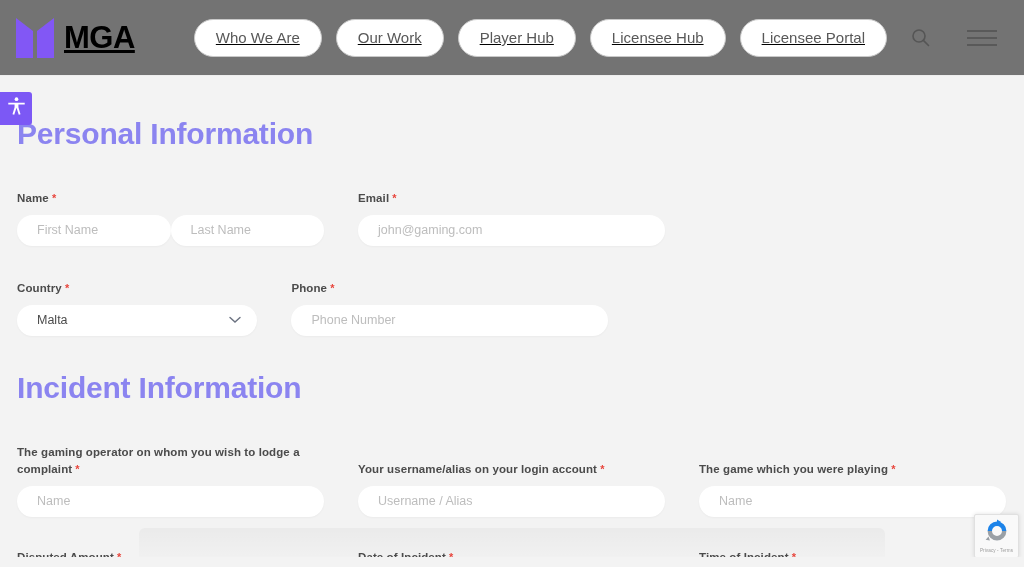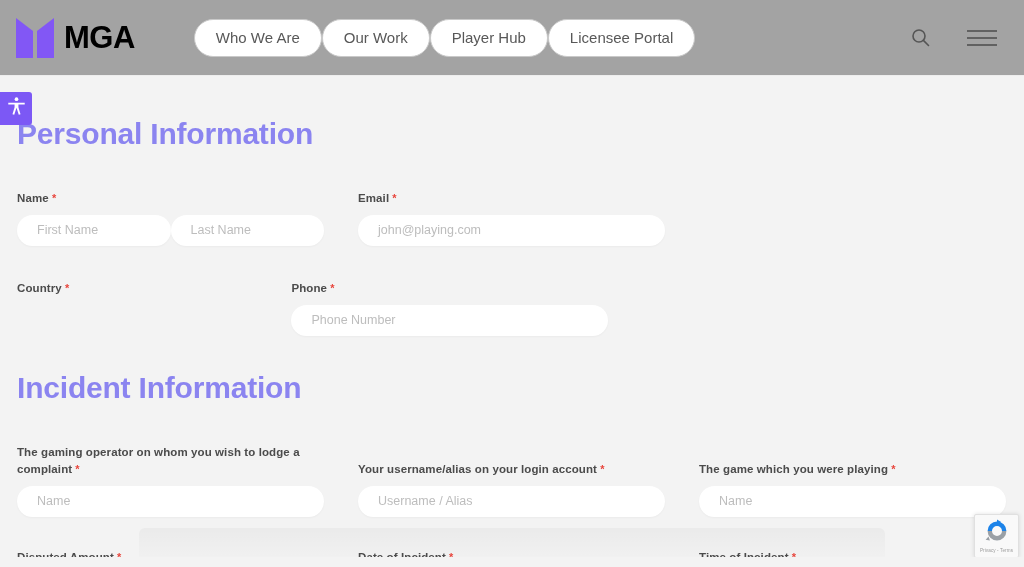--- a/index.html
+++ b/index.html
@@ -7,36 +7,37 @@
     width: 1024px; height: 567px;
     overflow: hidden;
     background: #f3f3f3;
     font-family: "Liberation Sans", sans-serif;
   }
 
   
   .header {
     position: absolute; top: 0; left: 0;
     width: 1024px; height: 76px;
-    background: #a3a3a3;
+    background: #737373;
     display: flex; align-items: center;
     border-bottom: 1px solid #ededed;
     z-index: 30;
+    text-decoration: underline;
   }
   .logo-wrap {
     display: flex; align-items: center; gap: 10px;
     margin-left: 16px;
   }
   .logo-mark { width: 38px; height: 40px; display: block; }
   .logo-text {
     font-size: 31px; font-weight: 700; letter-spacing: -0.5px;
     color: #000; line-height: 1;
   }
   .nav {
-    display: flex; align-items: center; 
+    display: flex; align-items: center; gap: 14px;
     margin-left: 59px;
   }
   .nav-pill {
     border: 1px solid #c9c9c9;
     border-radius: 999px;
     height: 38px;
     padding: 0 21px;
     display: flex; align-items: center; justify-content: center;
     font-size: 15px;
     color: #585858;
@@ -155,20 +156,21 @@
         <path d="M38 0 L21 13 L21 40 L38 40 Z" fill="#8257f5"></path>
       </svg>
     </span>
     <span class="logo-text">MGA</span>
   </div>
 
   <nav class="nav">
     <div class="nav-pill">Who We Are</div>
     <div class="nav-pill">Our Work</div>
     <div class="nav-pill">Player Hub</div>
+    <div class="nav-pill">Licensee Hub</div>
     <div class="nav-pill">Licensee Portal</div>
   </nav>
 
   <div class="header-icons">
     <div class="icon-btn">
       <svg width="19" height="19" viewBox="0 0 19 19">
         <circle cx="8" cy="8" r="6" fill="none" stroke="#555" stroke-width="1.6"></circle>
         <line x1="12.4" y1="12.4" x2="17.5" y2="17.5" stroke="#555" stroke-width="1.6" stroke-linecap="round"></line>
       </svg>
     </div>
@@ -212,29 +214,37 @@
             <span>Last Name</span>
           </div>
         </div>
       </div>
 
       <div class="col">
         <div class="field-label">
           <span>Email</span><span class="req"> *</span>
         </div>
         <div class="input">
-          <span>john@playing.com</span>
+          <span>john@gaming.com</span>
         </div>
       </div>
     </div>
 
     <div class="row" style="position:absolute; left:0; top:214px; width:816px;">
       <div class="col">
         <div class="field-label">
           <span>Country</span><span class="req"> *</span>
+        </div>
+        <div class="input select filled">
+          <span>Malta</span>
+          <span class="chev">
+            <svg width="12" height="8" viewBox="0 0 12 8">
+                <path d="M1 1.5 L6 6 L11 1.5" fill="none" stroke="#6b7280" stroke-width="1.4" stroke-linecap="round"></path>
+              </svg>
+          </span>
         </div>
       </div>
 
       <div class="col" style="width:682px;">
         <div class="field-label">
           <span>Phone</span><span class="req"> *</span>
         </div>
         <div class="input" style="width:317px;">
           <span>Phone Number</span>
         </div>

